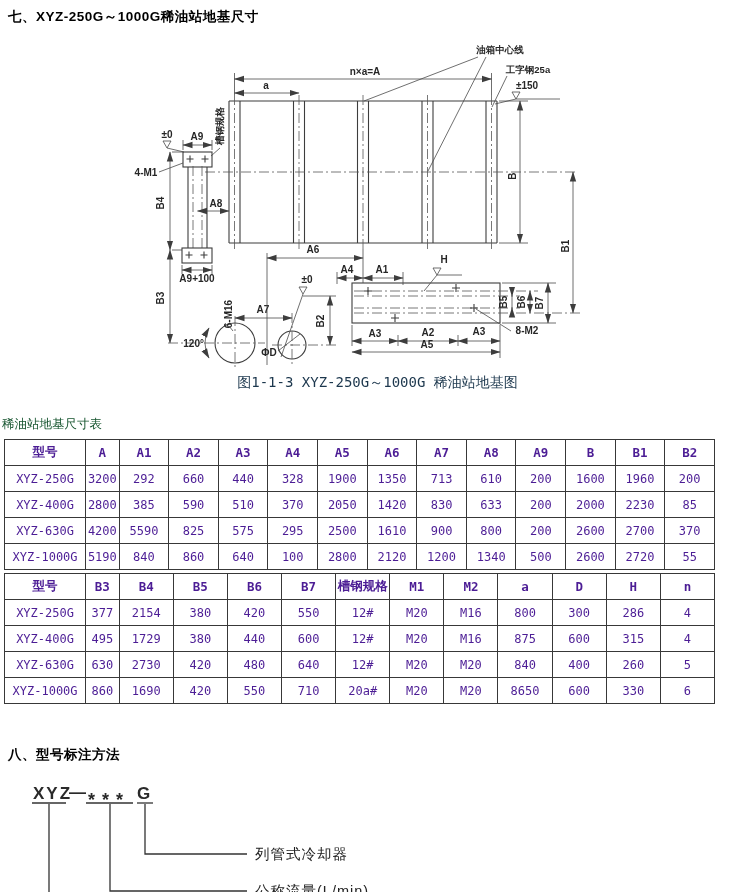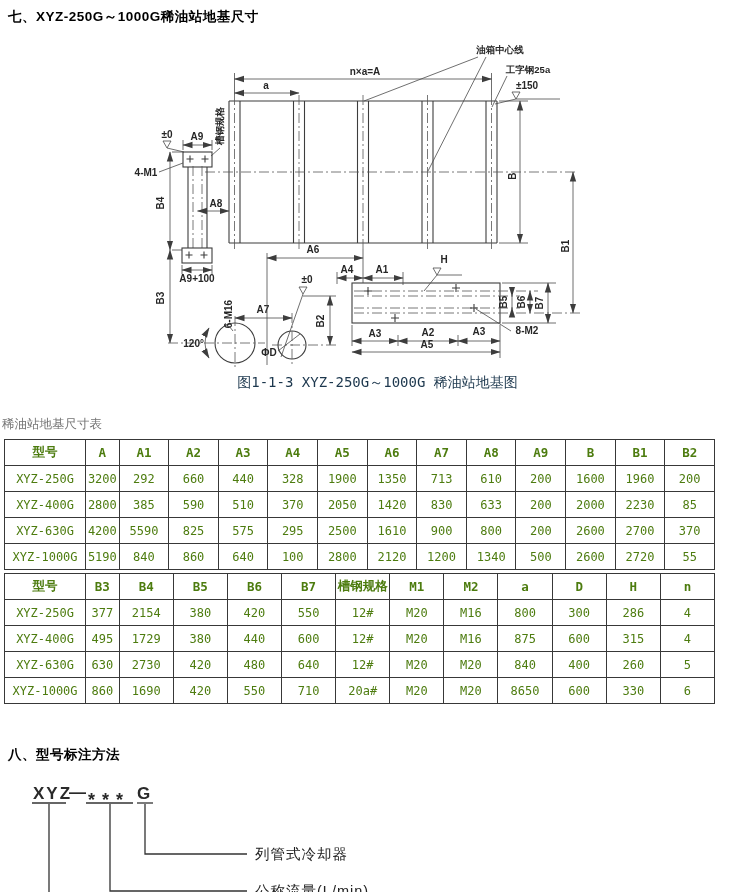--- a/index.html
+++ b/index.html
@@ -2,23 +2,23 @@
 <html><head>
 <meta charset="utf-8">
 <style>
   html,body{margin:0;padding:0;background:#fff;}
   body{width:729px;font-family:"Liberation Sans",sans-serif;color:#17384a;}
   .sec-title{font-size:13.5px;font-weight:bold;margin:8px 0 2px 8px;color:#000000;letter-spacing:.5px;}
   .fig-wrap{position:relative;}
   .fig-svg{display:block;margin-left:128px;}
   .fig-caption{width:729px;text-align:center;font-family:"DejaVu Sans Mono",monospace;
                font-size:14px;color:#1c374d;margin:2px 0 6px 26px;width:703px;}
-  .tbl-title{font-size:12.5px;color:#737373;margin:24px 0 6px 2px;}
+  .tbl-title{font-size:12.5px;color:#14532d;margin:24px 0 6px 2px;}
   table.dim-table{border-collapse:collapse;table-layout:fixed;width:711px;margin-left:4px;
-                  font-family:"DejaVu Sans Mono",monospace;font-size:12px;color:#4d7c0f;}
+                  font-family:"DejaVu Sans Mono",monospace;font-size:12px;color:#4c1d95;}
   table.dim-table th,table.dim-table td{border:1px solid #383838;text-align:center;
                   padding:4px 1px;height:17px;overflow:hidden;white-space:nowrap;}
   table.dim-table th{font-weight:bold;font-size:12.5px;}
   table.dim-table th:first-child{width:11%;}
   table.dim-table th:nth-child(2){width:4.3%;}
   #table2{margin-top:3px;}
   .model-svg{display:block;}
   
   .s{stroke:#3d3d3d;stroke-width:1.1;fill:none;}
   .t{stroke:#4a4a4a;stroke-width:0.8;fill:none;}

